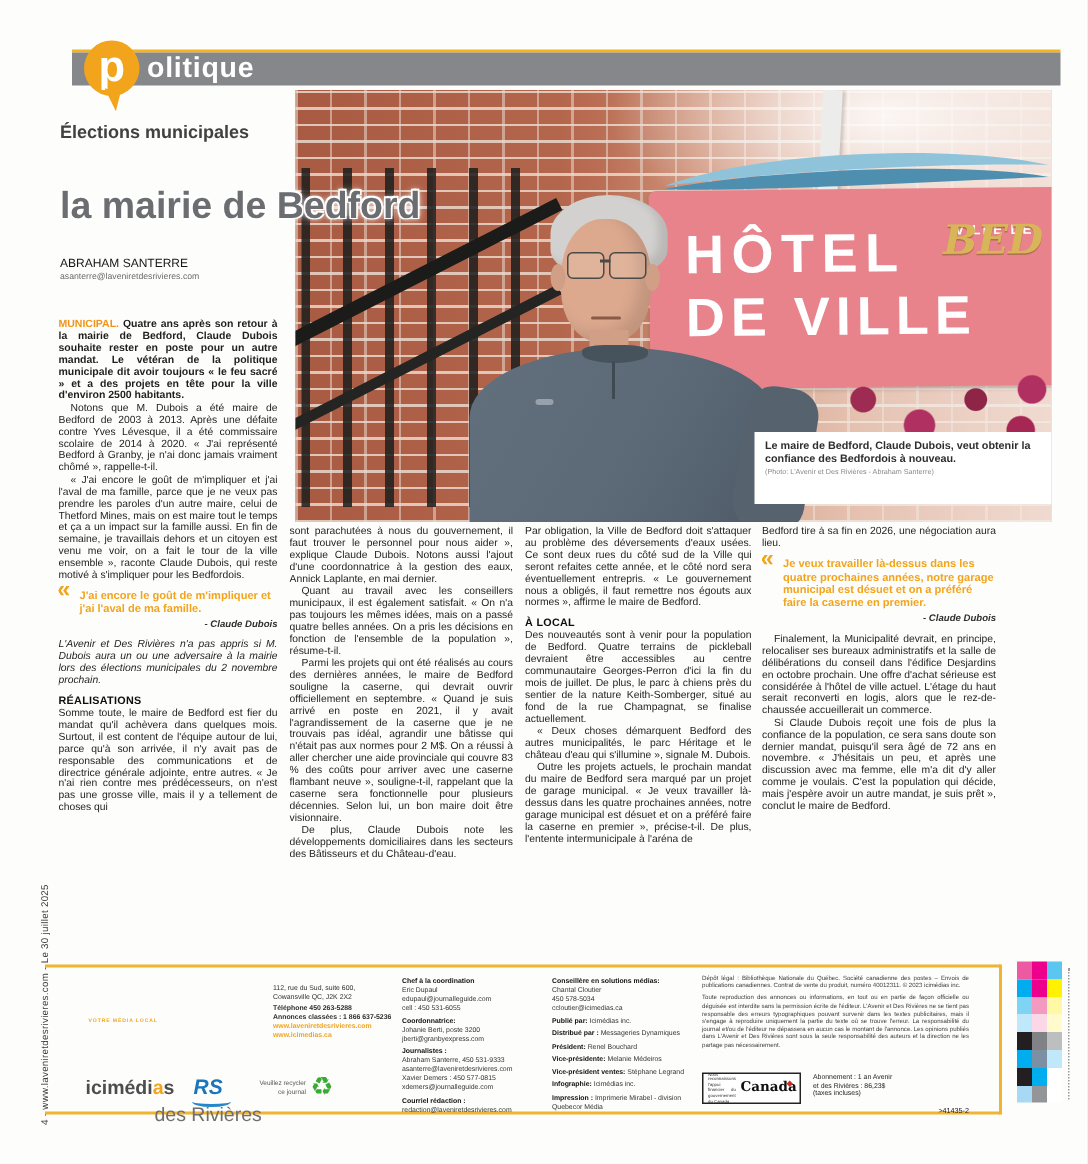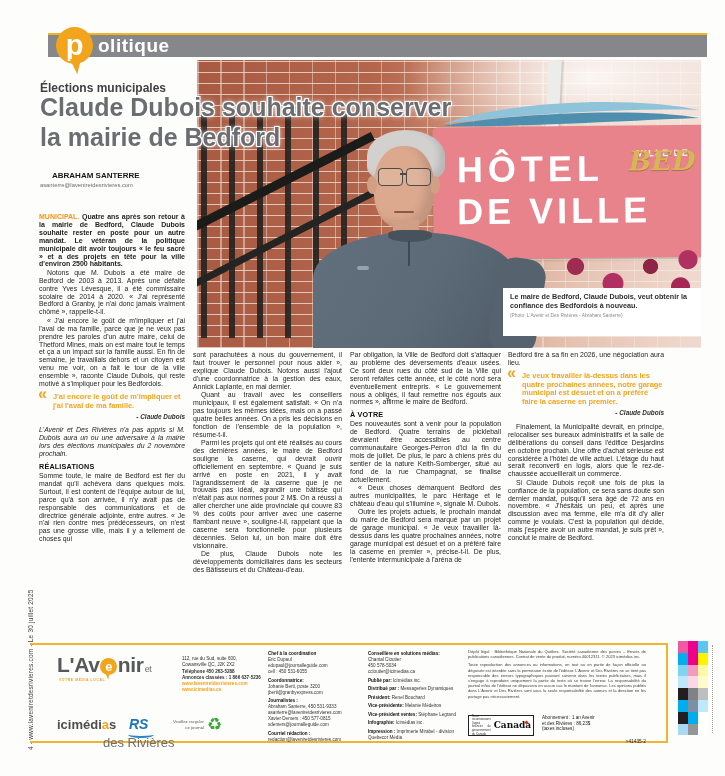--- a/index.html
+++ b/index.html
@@ -20,21 +20,21 @@
   .p-letter{display:block;width:100%;text-align:center;font-size:29px;font-weight:700;color:#fff;line-height:36px;}
   .p-tail{position:absolute;left:12px;top:33px;width:0;height:0;border-left:11px solid transparent;
           border-top:13px solid #F2A41C;transform:rotate(14deg);}
   .banner-text{position:absolute;left:50px;top:2px;font-size:19px;font-weight:700;color:#fff;
                line-height:22px;letter-spacing:.5px;}
 
   .kicker{position:absolute;left:40px;top:81px;font-size:12px;font-weight:700;color:#414042;z-index:3;}
   .headline{position:absolute;left:40px;top:93px;margin:0;font-size:25px;font-weight:700;color:#6B6D70;
             line-height:1.18;z-index:3;
             text-shadow:0 0 3px #fff,1px 1px 0 #fff,-1px -1px 0 #fff,1px -1px 0 #fff,-1px 1px 0 #fff,0 0 6px #fff;}
-  .byline{position:absolute;left:52px;top:171px;font-size:8px;font-weight:700;color:#161616;z-index:3;}
+  .byline{position:absolute;left:40px;top:171px;font-size:8px;font-weight:400;color:#161616;z-index:3;}
   .byline-email{position:absolute;left:40px;top:182px;font-size:5.8px;color:#6b6b6b;z-index:3;}
 
   
   .photo{position:absolute;left:197px;top:60px;width:504px;height:288px;overflow:hidden;z-index:1;
          background:
            repeating-linear-gradient(0deg, rgba(233,216,204,.85) 0 1.5px, rgba(0,0,0,0) 1.5px 11px),
            repeating-linear-gradient(90deg, rgba(233,216,204,.55) 0 1.5px, rgba(0,0,0,0) 1.5px 23px),
            linear-gradient(90deg,#A85A42 0%,#B4664D 35%,#C98467 55%,#D9A58C 75%,#E3BCA9 100%);}
   .photo-haze{position:absolute;inset:0;background:
         radial-gradient(ellipse 260px 120px at 78% 6%, rgba(255,255,255,.85), rgba(255,255,255,0) 70%),
@@ -222,21 +222,21 @@
     <div class="polo-collar"></div>
     <div class="polo-placket"></div>
     <div class="polo-logo"></div>
 
     <div class="caption">
       <div class="cap-text">Le maire de Bedford, Claude Dubois, veut obtenir la confiance des Bedfordois à nouveau.</div>
       <div class="cap-credit">(Photo: L'Avenir et Des Rivières - Abraham Santerre)</div>
     </div>
   </div>
 
-  <h1 class="headline"><span>Claude Dubois souhaite conserver</span><br><span>la mairie de Bedford</span></h1>
+  <h1 class="headline"><br><span>la mairie de Bedford</span></h1>
 
   <div class="byline">ABRAHAM SANTERRE</div>
   <div class="byline-email">asanterre@laveniretdesrivieres.com</div>
 
   <div class="col col1">
     <p class="lead"><span class="muni">MUNICIPAL.</span><span> Quatre ans après son retour à la mairie de Bedford, Claude Dubois souhaite rester en poste pour un autre mandat. Le vétéran de la politique municipale dit avoir toujours « le feu sacré » et a des projets en tête pour la ville d'environ 2500 habitants.</span></p>
     <p>Notons que M. Dubois a été maire de Bedford de 2003 à 2013. Après une défaite contre Yves Lévesque, il a été commissaire scolaire de 2014 à 2020. « J'ai représenté Bedford à Granby, je n'ai donc jamais vraiment chômé », rappelle-t-il.</p>
     <p>« J'ai encore le goût de m'impliquer et j'ai l'aval de ma famille, parce que je ne veux pas prendre les paroles d'un autre maire, celui de Thetford Mines, mais on est maire tout le temps et ça a un impact sur la famille aussi. En fin de semaine, je travaillais dehors et un citoyen est venu me voir, on a fait le tour de la ville ensemble », raconte Claude Dubois, qui reste motivé à s'impliquer pour les Bedfordois.</p>
     <div class="pullquote">
       <span class="pq-mark">«</span>
@@ -250,42 +250,41 @@
 
   <div class="col col2">
     <p class="noindent">sont parachutées à nous du gouvernement, il faut trouver le personnel pour nous aider », explique Claude Dubois. Notons aussi l'ajout d'une coordonnatrice à la gestion des eaux, Annick Laplante, en mai dernier.</p>
     <p>Quant au travail avec les conseillers municipaux, il est également satisfait. « On n'a pas toujours les mêmes idées, mais on a passé quatre belles années. On a pris les décisions en fonction de l'ensemble de la population », résume-t-il.</p>
     <p>Parmi les projets qui ont été réalisés au cours des dernières années, le maire de Bedford souligne la caserne, qui devrait ouvrir officiellement en septembre. « Quand je suis arrivé en poste en 2021, il y avait l'agrandissement de la caserne que je ne trouvais pas idéal, agrandir une bâtisse qui n'était pas aux normes pour 2 M$. On a réussi à aller chercher une aide provinciale qui couvre 83 % des coûts pour arriver avec une caserne flambant neuve », souligne-t-il, rappelant que la caserne sera fonctionnelle pour plusieurs décennies. Selon lui, un bon maire doit être visionnaire.</p>
     <p>De plus, Claude Dubois note les développements domiciliaires dans les secteurs des Bâtisseurs et du Château-d'eau.</p>
   </div>
 
   <div class="col col3">
     <p class="noindent">Par obligation, la Ville de Bedford doit s'attaquer au problème des déversements d'eaux usées. Ce sont deux rues du côté sud de la Ville qui seront refaites cette année, et le côté nord sera éventuellement entrepris. « Le gouvernement nous a obligés, il faut remettre nos égouts aux normes », affirme le maire de Bedford.</p>
-    <h3>À VOTRE</h3>
+    <h3>À LOCAL</h3>
     <p class="noindent">Des nouveautés sont à venir pour la population de Bedford. Quatre terrains de pickleball devraient être accessibles au centre communautaire Georges-Perron d'ici la fin du mois de juillet. De plus, le parc à chiens près du sentier de la nature Keith-Somberger, situé au fond de la rue Champagnat, se finalise actuellement.</p>
     <p>« Deux choses démarquent Bedford des autres municipalités, le parc Héritage et le château d'eau qui s'illumine », signale M. Dubois.</p>
     <p>Outre les projets actuels, le prochain mandat du maire de Bedford sera marqué par un projet de garage municipal. « Je veux travailler là-dessus dans les quatre prochaines années, notre garage municipal est désuet et on a préféré faire la caserne en premier », précise-t-il. De plus, l'entente intermunicipale à l'aréna de</p>
   </div>
 
   <div class="col col4">
     <p class="noindent">Bedford tire à sa fin en 2026, une négociation aura lieu.</p>
     <div class="pullquote">
       <span class="pq-mark">«</span>
       <div class="pq-text">Je veux travailler là-dessus dans les quatre prochaines années, notre garage municipal est désuet et on a préféré faire la caserne en premier.</div>
       <div class="pq-attr">- Claude Dubois</div>
     </div>
     <p>Finalement, la Municipalité devrait, en principe, relocaliser ses bureaux administratifs et la salle de délibérations du conseil dans l'édifice Desjardins en octobre prochain. Une offre d'achat sérieuse est considérée à l'hôtel de ville actuel. L'étage du haut serait reconverti en logis, alors que le rez-de-chaussée accueillerait un commerce.</p>
     <p>Si Claude Dubois reçoit une fois de plus la confiance de la population, ce sera sans doute son dernier mandat, puisqu'il sera âgé de 72 ans en novembre. « J'hésitais un peu, et après une discussion avec ma femme, elle m'a dit d'y aller comme je voulais. C'est la population qui décide, mais j'espère avoir un autre mandat, je suis prêt », conclut le maire de Bedford.</p>
   </div>
 
   <div class="fline top"></div>
   <div class="fline bot"></div>
   <div class="fline vert"></div>
 
-  <div class="flogo-main"><span>L'Av</span><span class="e-bubble"><span>e</span><span class="e-tail"></span></span><span>nir</span><span class="lv-et">et</span></div>
   <div class="flogo-tag">VOTRE MÉDIA LOCAL</div>
   <div class="flogo-sub">des Rivières</div>
 
   <div class="contact">
     <div>112, rue du Sud, suite 600,</div>
     <div>Cowansville QC, J2K 2X2</div>
     <div class="b">Téléphone 450 263-5288</div>
     <div class="b">Annonces classées : 1 866 637-5236</div>
     <div class="url">www.laveniretdesrivieres.com</div>
     <div class="url">www.icimedias.ca</div>

